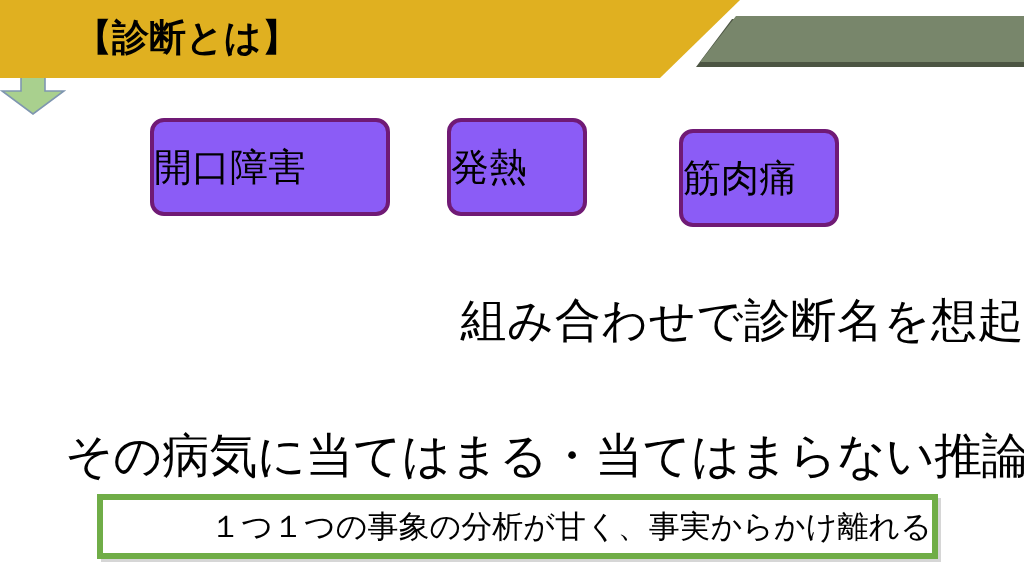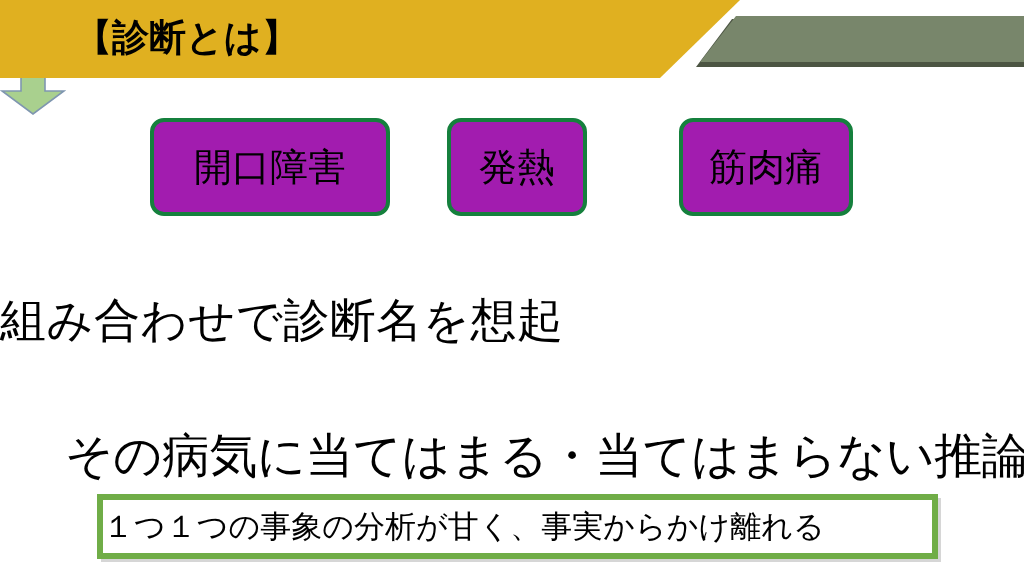--- a/index.html
+++ b/index.html
@@ -60,46 +60,45 @@
     height: 46px;
     background: #78866B;
     clip-path: polygon(36px 0, 326px 0, 326px 46px, 0 46px);
     z-index: 1;
   }
 
   
   .symptom-box {
     position: absolute;
     box-sizing: border-box;
-    border: 4px solid #15803d;
+    border: 4px solid #701a75;
     border-radius: 14px;
-    background: #a21caf;
+    background: #8b5cf6;
     display: flex;
     align-items: center;
-    justify-content: center;
     font-size: 38px;
     line-height: 1;
     color: #000000;
     white-space: nowrap;
   }
   #symptom-box-0 { left: 150px; top: 118px; width: 240px; height: 98px; }
   #symptom-box-1 { left: 447px; top: 118px; width: 140px; height: 98px; }
-  #symptom-box-2 { left: 679px; top: 118px; width: 174px; height: 98px; }
+  #symptom-box-2 { left: 679px; top: 129px; width: 160px; height: 98px; }
   .arrow-svg { display: block; }
 
   #arrow-1 { left: 489px; top: 229px; width: 66px; height: 62px; }
   #arrow-2 { left: 489px; top: 371px; width: 66px; height: 54px; }
 
   
   #mid-text {
     position: absolute;
     left: 0;
     top: 292px;
     width: 1024px;
-    text-align: left;
+    text-align: right;
     font-size: 46px;
     line-height: 56px;
     letter-spacing: 0.5px;
     color: #000000;
     white-space: nowrap;
   }
 
   
   #conclusion-text {
     position: absolute;
@@ -128,21 +127,21 @@
     position: absolute;
     left: 97px;
     top: 494px;
     width: 841px;
     height: 65px;
     box-sizing: border-box;
     border: 6px solid #70AD47;
     background: #ffffff;
     display: flex;
     align-items: center;
-    justify-content: flex-start;
+    justify-content: flex-end;
   }
   #callout-text {
     font-size: 31px;
     line-height: 40px;
     letter-spacing: 0px;
     color: #000000;
     white-space: nowrap;
   }
 </style>
 </head>

